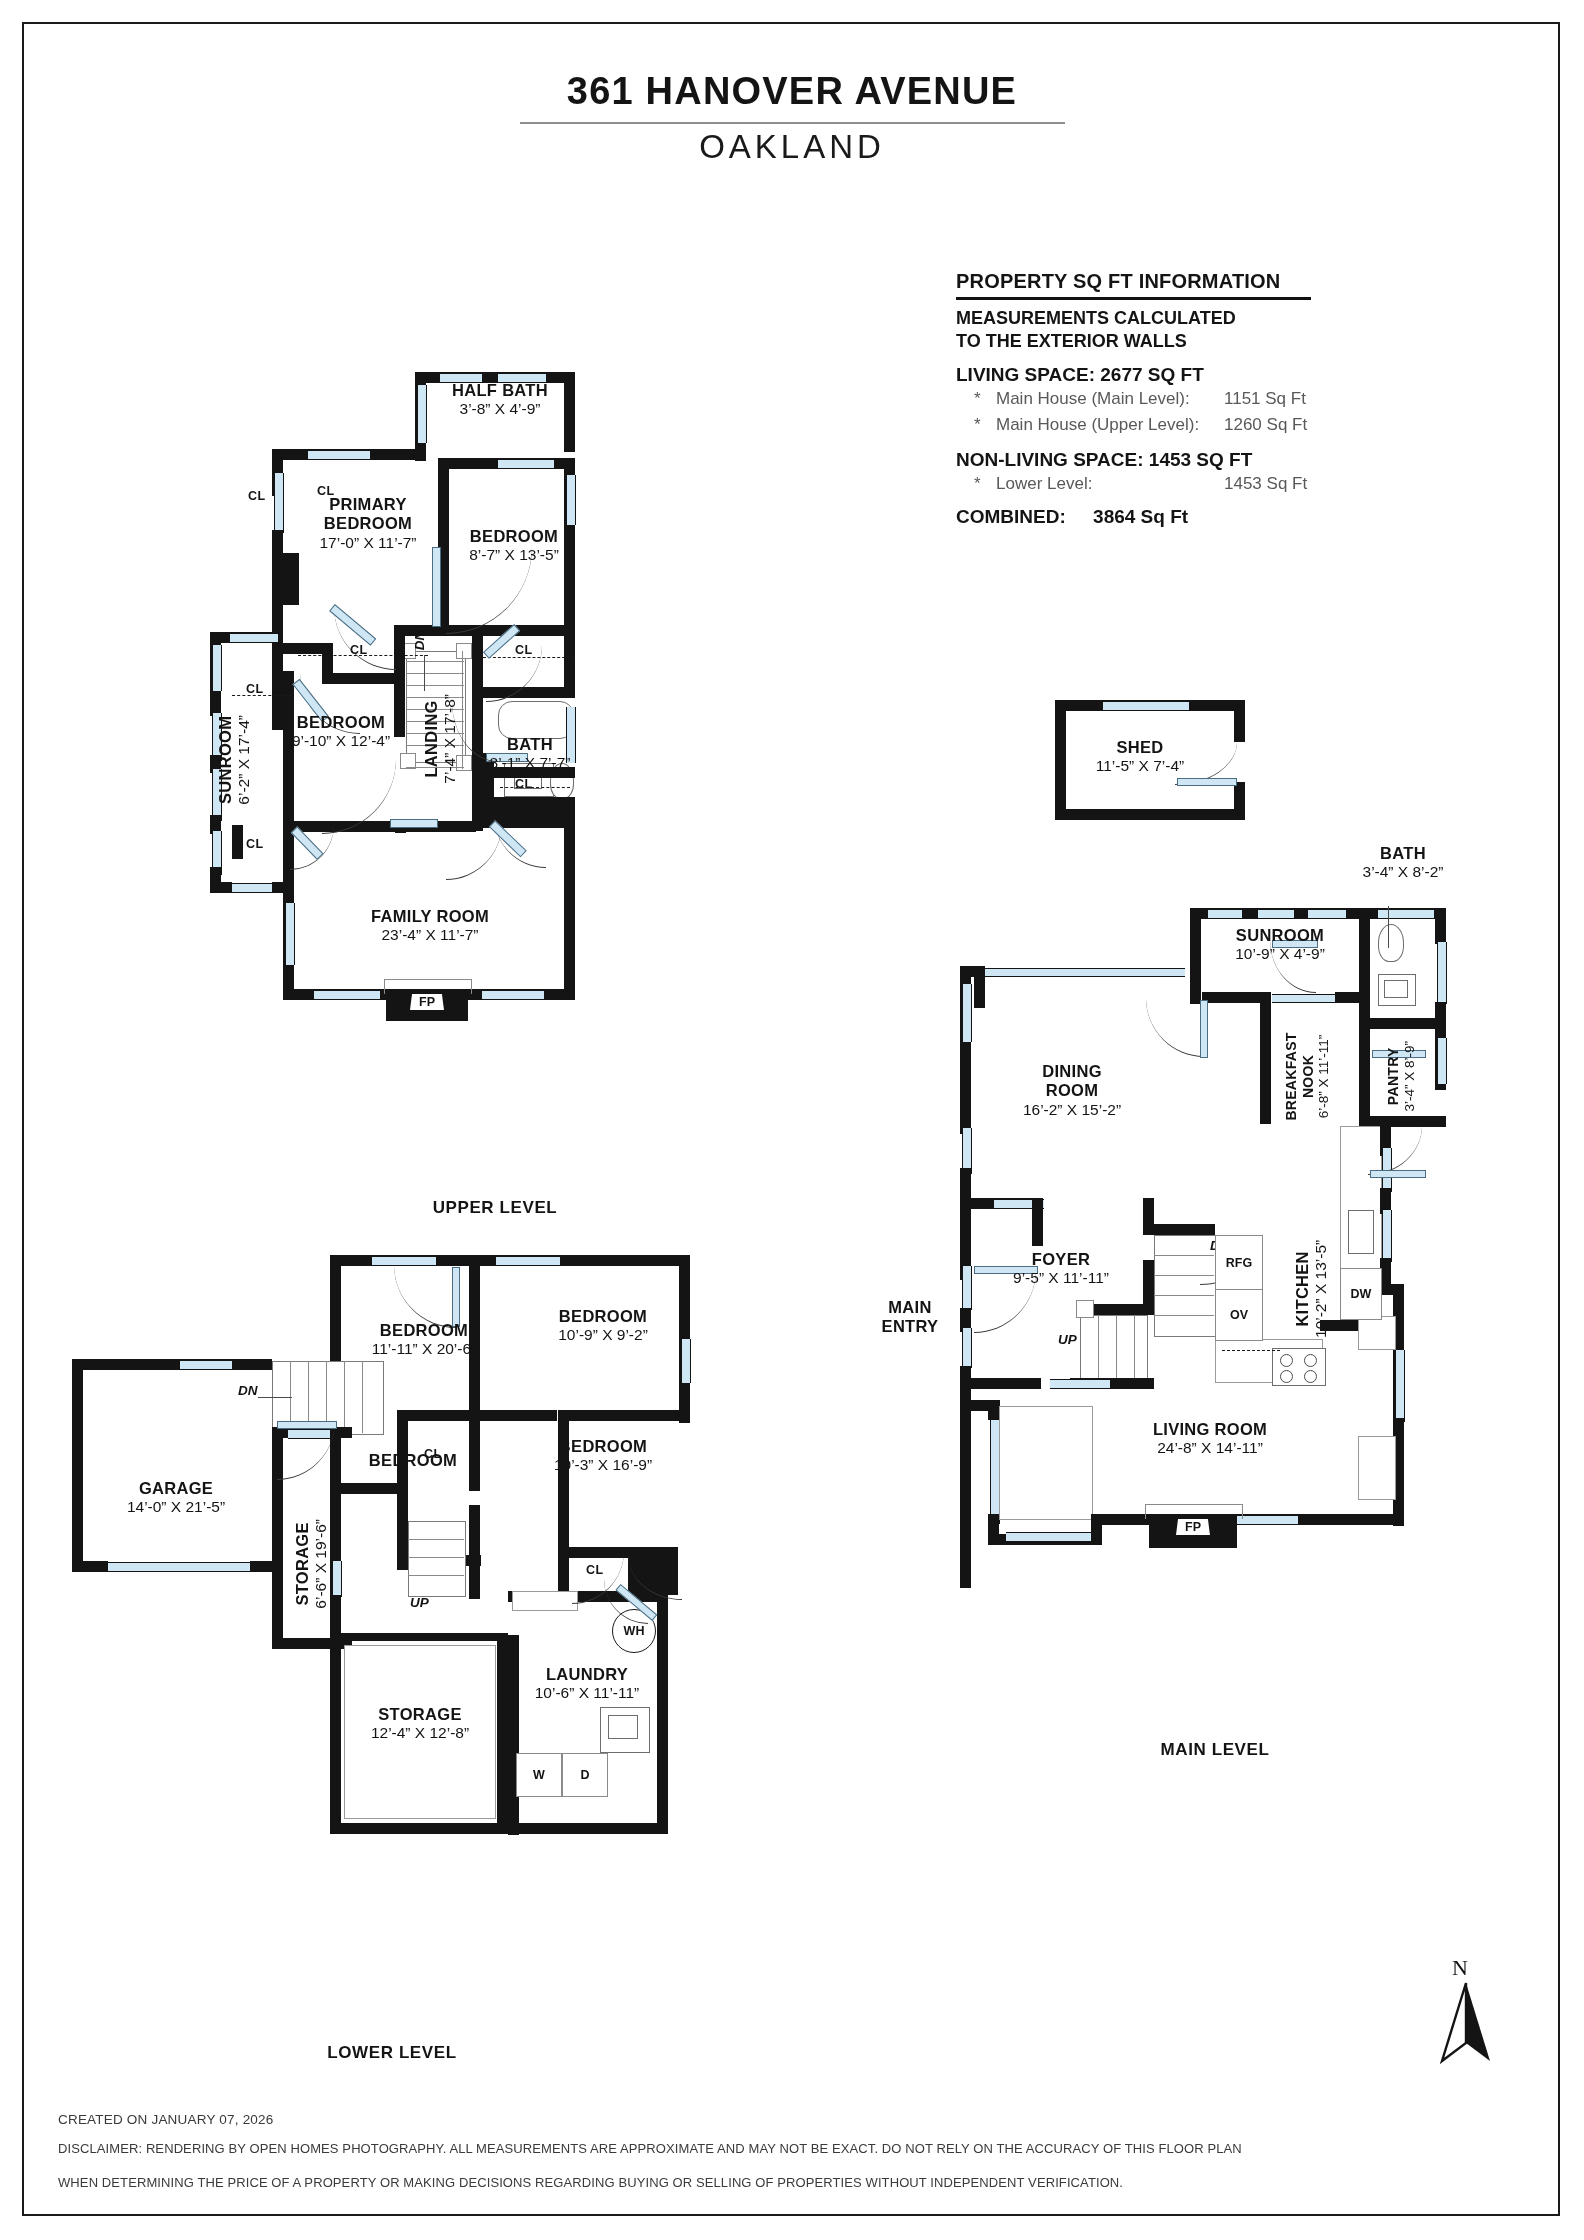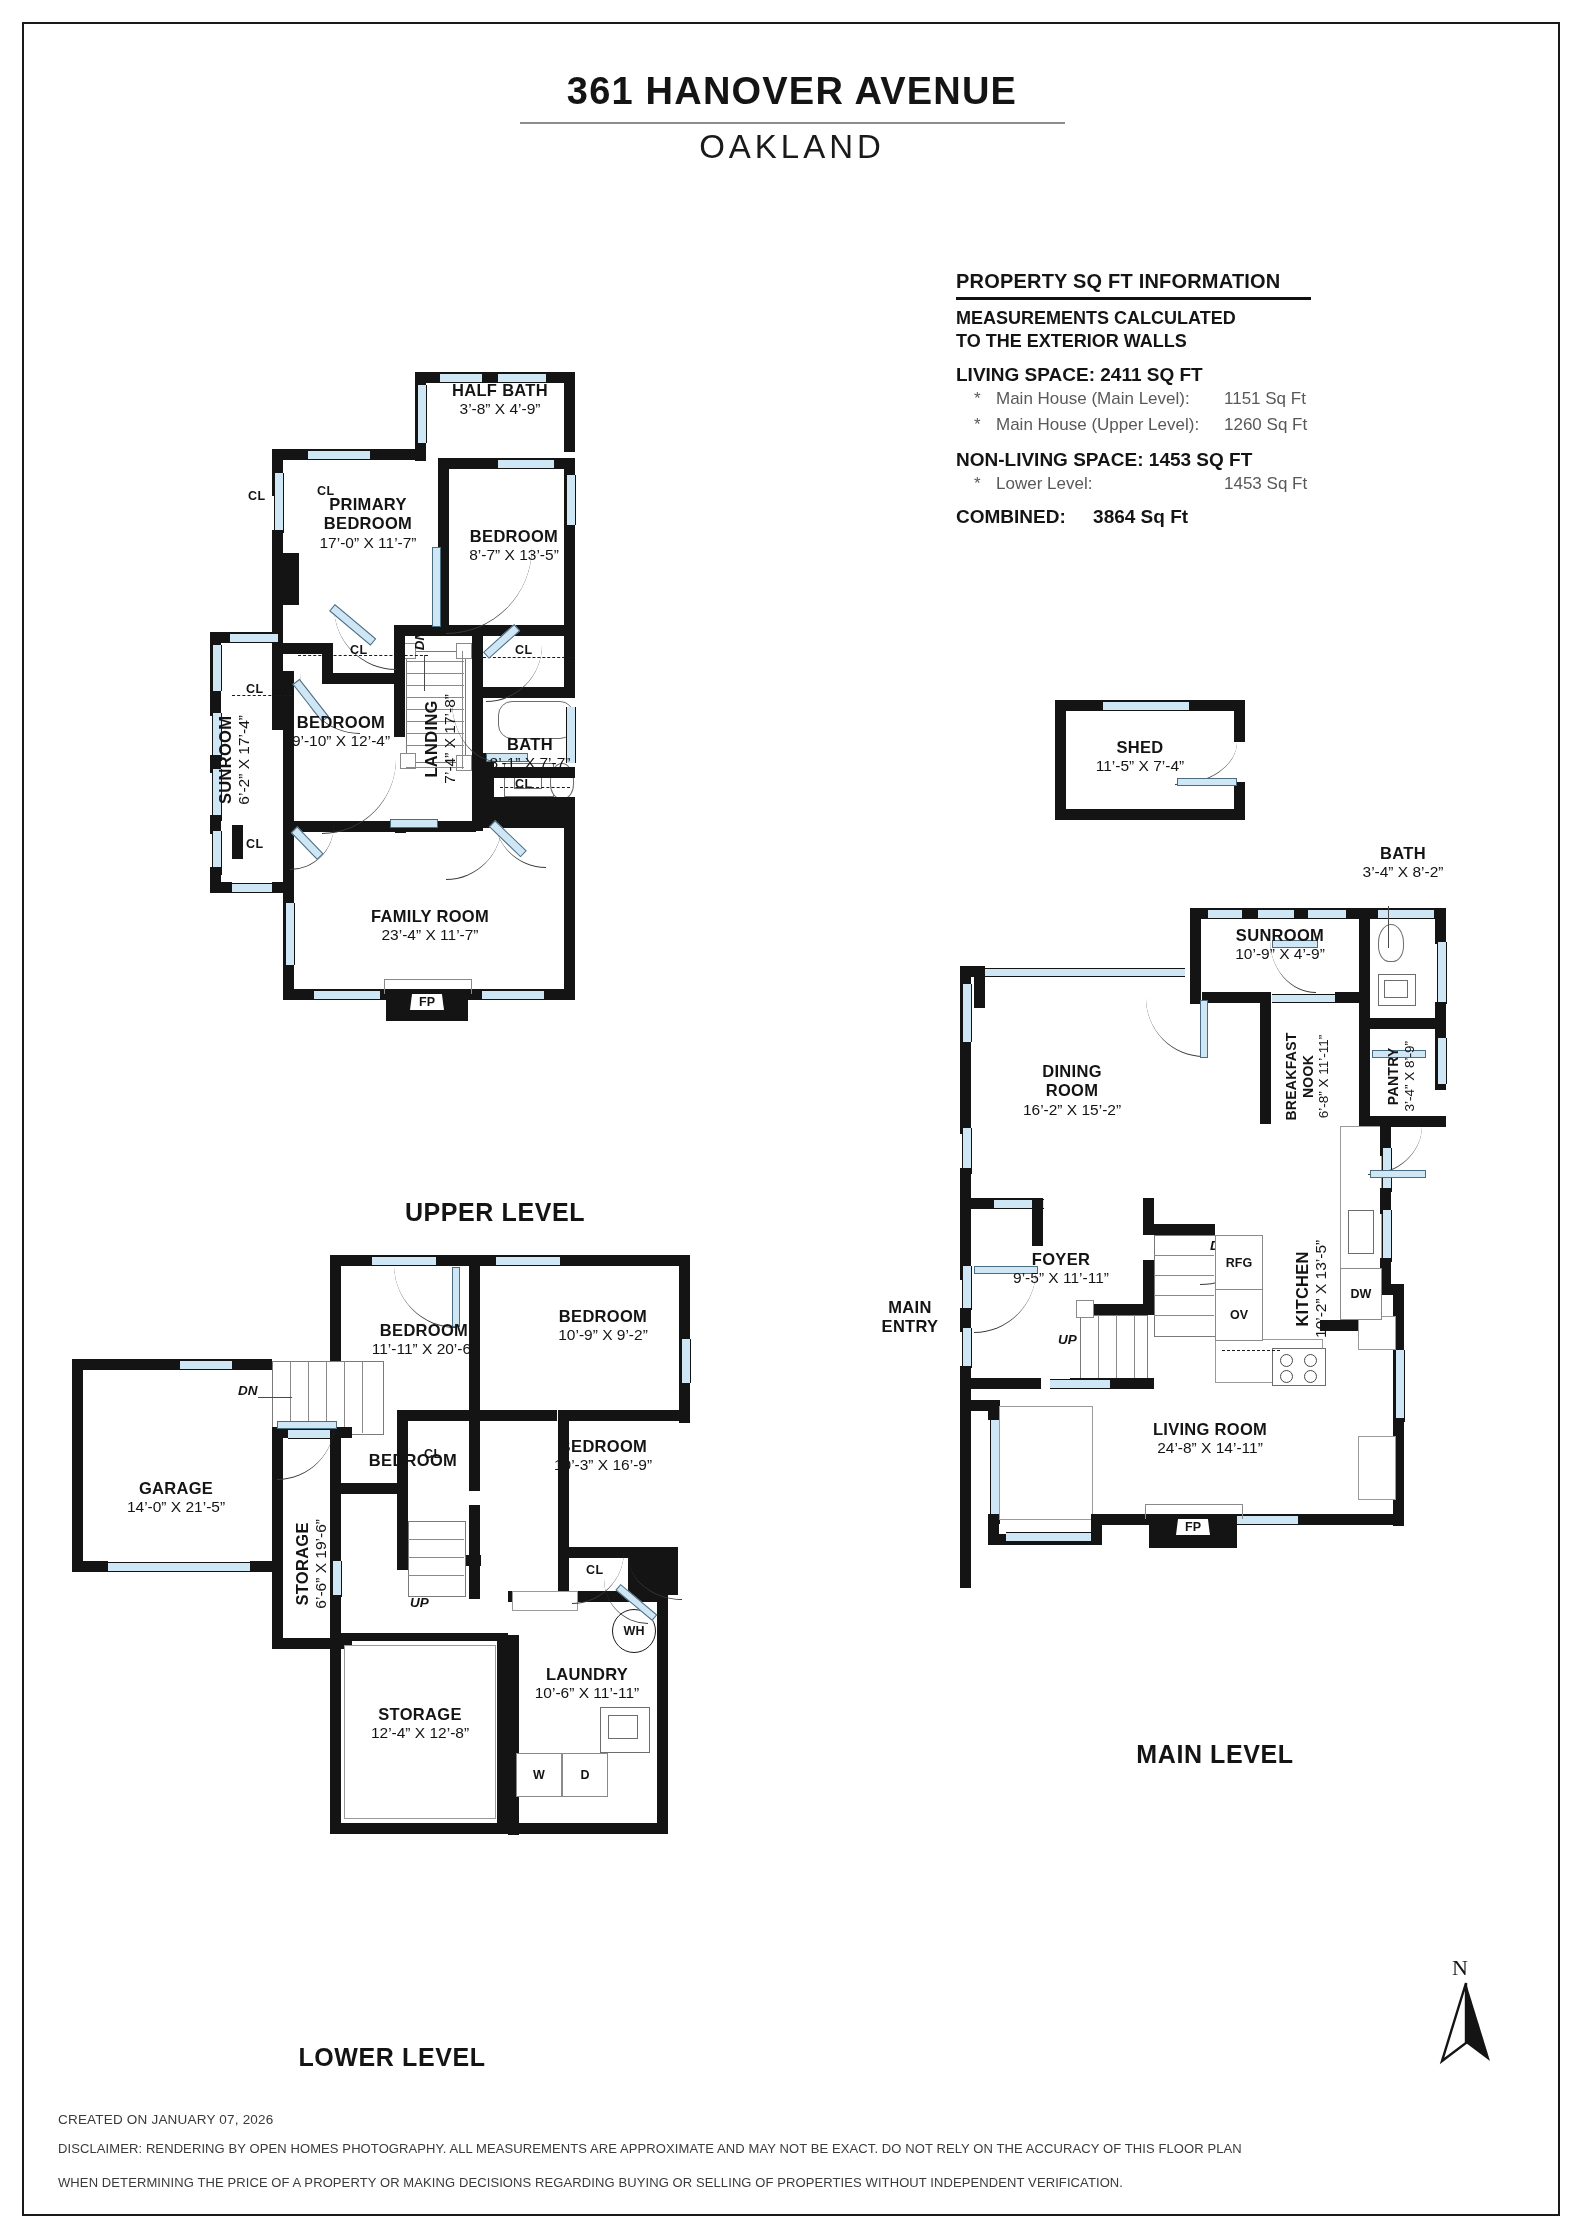--- a/index.html
+++ b/index.html
@@ -32,21 +32,21 @@
   .room{position:absolute;text-align:center;line-height:1.18;}
   .rn{font-size:16.5px;font-weight:700;letter-spacing:.3px;white-space:nowrap;}
   .rd{font-size:15.5px;font-weight:400;white-space:nowrap;}
   .rn.sm{font-size:14px;}
   .rd.sm{font-size:13.5px;}
   .vert{transform-origin:center center;}
   .cl{position:absolute;font-size:12.5px;font-weight:700;letter-spacing:.4px;}
   .dashline{position:absolute;border-top:1.5px dashed #1a1a1a;}
   .arc{position:absolute;border:1.4px solid #3a3a3a;border-radius:50%;}
   .dleaf{position:absolute;background:#cfe6f5;border:1px solid #4b6d82;}
-  .lvl{position:absolute;font-size:25px;font-weight:800;letter-spacing:.6px;text-align:center;}
+  .lvl{position:absolute;font-size:17px;font-weight:800;letter-spacing:.6px;text-align:center;}
   .fp{position:absolute;background:#141414;display:flex;align-items:flex-start;justify-content:center;}
   .fp span{background:#fff;font-size:12.5px;font-weight:700;padding:1px 9px;margin-top:5px;
            clip-path:polygon(6% 0,94% 0,100% 100%,0% 100%);}
   .fpout{position:absolute;border:1.3px solid #8a8a8a;border-bottom:none;}
   .box{position:absolute;border:1.3px solid #8a8a8a;background:#fff;display:flex;align-items:center;justify-content:center;font-size:12.5px;font-weight:700;}
   .circ{position:absolute;border:1.6px solid #1a1a1a;border-radius:50%;background:#fff;display:flex;align-items:center;justify-content:center;font-size:12.5px;font-weight:700;}
   .stair{position:absolute;border:1.2px solid #7a7a7a;background:#fff;}
   .sline{position:absolute;background:#8a8a8a;}
   .dn{position:absolute;font-size:13.5px;font-style:italic;font-weight:600;}
   .lead{position:absolute;background:#4a4a4a;height:1px;}
@@ -76,21 +76,21 @@
 
   <div class="title">361 HANOVER AVENUE</div>
   <div class="title-rule"></div>
   <div class="subtitle">OAKLAND</div>
 
   <div class="info">
     <div class="hd">PROPERTY SQ FT INFORMATION</div>
     <div class="hr"></div>
     <div class="sub">MEASUREMENTS CALCULATED</div>
     <div class="sub">TO THE EXTERIOR WALLS</div>
-    <div class="big">LIVING SPACE: 2411 SQ FT</div>
+    <div class="big">LIVING SPACE: 2677 SQ FT</div>
     <div class="star">
       <i>*</i>
       <span class="lbl">Main House (Main Level):</span>
       <span>1151 Sq Ft</span>
     </div>
     <div class="star">
       <i>*</i>
       <span class="lbl">Main House (Upper Level):</span>
       <span>1260 Sq Ft</span>
     </div>

